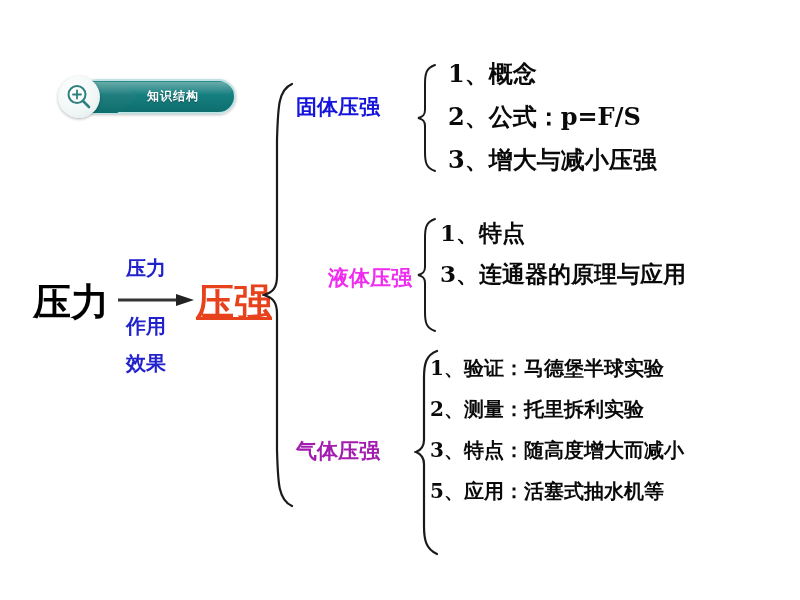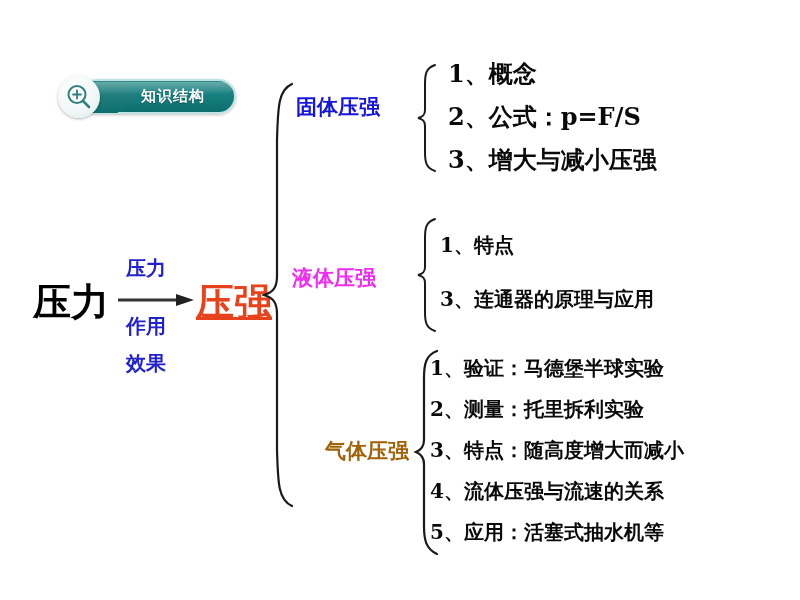--- a/index.html
+++ b/index.html
@@ -67,21 +67,21 @@
   }
   #badge-label {
     position: absolute;
     left: 56px;
     top: 4px;
     width: 118px;
     height: 33px;
     line-height: 33px;
     text-align: center;
     color: #ffffff;
-    font-size: 15px;
+    font-size: 12px;
     font-family: "DejaVu Sans", sans-serif;
     letter-spacing: 1px;
     text-shadow: 0 1px 1px rgba(0,0,0,0.35);
     white-space: nowrap;
   }
 
   
   .cn-heavy {
     font-family: "DejaVu Sans", sans-serif;
     font-weight: bold;
@@ -148,21 +148,21 @@
     font-family: "DejaVu Serif", serif;
     font-weight: bold;
     color: #0a0a0a;
     white-space: nowrap;
   }
 
   #list-solid  { left: 448px; top: 52px; }
   #list-solid .item  { font-size: 24px; line-height: 43px; }
 
   #list-liquid { left: 440px; top: 212px; }
-  #list-liquid .item { font-size: 20px; line-height: 41px; margin-top: 13px; }
+  #list-liquid .item { font-size: 23px; line-height: 41px; }
 
   #list-gas    { left: 430px; top: 348px; }
   #list-gas .item    { font-size: 20px; line-height: 41px; }
 </style>
 </head>
 <body>
 
 <div id="badge">
   <div id="badge-pill"></div>
   <div id="badge-arrow"></div>
@@ -206,40 +206,39 @@
     <path d="M19 3 C10 6, 9 12, 9 22 L9 48 C9 53, 7 55, 2 56 C7 57, 9 59, 9 64 L9 90 C9 100, 10 106, 19 109" fill="none" stroke="#1a1a1a" stroke-width="2" stroke-linecap="round"></path>
   </svg>
 </div>
 
 <div id="list-solid" class="item-list">
   <div class="item">1、概念</div>
   <div class="item">2、公式：p=F/S</div>
   <div class="item">3、增大与减小压强</div>
 </div>
 
-<div id="cat-liquid" class="category-label" style="color: rgb(239, 44, 239);">液体压强</div>
+<div id="cat-liquid" class="category-label" style="color: rgb(239, 44, 239); margin-left: 36px;">液体压强</div>
 
 <div id="brace-liquid" class="brace">
   <svg width="22" height="118" viewBox="0 0 22 118" preserveAspectRatio="none">
     <path d="M19 3 C10 6, 9 12, 9 22 L9 51 C9 56, 7 58, 2 59 C7 60, 9 62, 9 67 L9 96 C9 106, 10 112, 19 115" fill="none" stroke="#1a1a1a" stroke-width="2" stroke-linecap="round"></path>
   </svg>
 </div>
 
 <div id="list-liquid" class="item-list">
   <div class="item">1、特点</div>
   <div class="item">3、连通器的原理与应用</div>
 </div>
 
-<div id="cat-gas" class="category-label" style="color: #a16207; margin-left: 29px;">气体压强</div>
+<div id="cat-gas" class="category-label" style="color: #a21caf;">气体压强</div>
 
 <div id="brace-gas" class="brace">
   <svg width="26" height="210" viewBox="0 0 26 210" preserveAspectRatio="none">
     <path d="M23 3 C12 7, 10 16, 10 30 L10 92 C10 99, 7 102, 2 104 C7 106, 10 109, 10 116 L10 178 C10 192, 12 201, 23 206" fill="none" stroke="#1a1a1a" stroke-width="2.2" stroke-linecap="round"></path>
   </svg>
 </div>
 
 <div id="list-gas" class="item-list">
   <div class="item">1、验证：马德堡半球实验</div>
   <div class="item">2、测量：托里拆利实验</div>
   <div class="item">3、特点：随高度增大而减小</div>
-  <div class="item">4、流体压强与流速的关系</div>
   <div class="item">5、应用：活塞式抽水机等</div>
 </div>
 
 </body></html>

